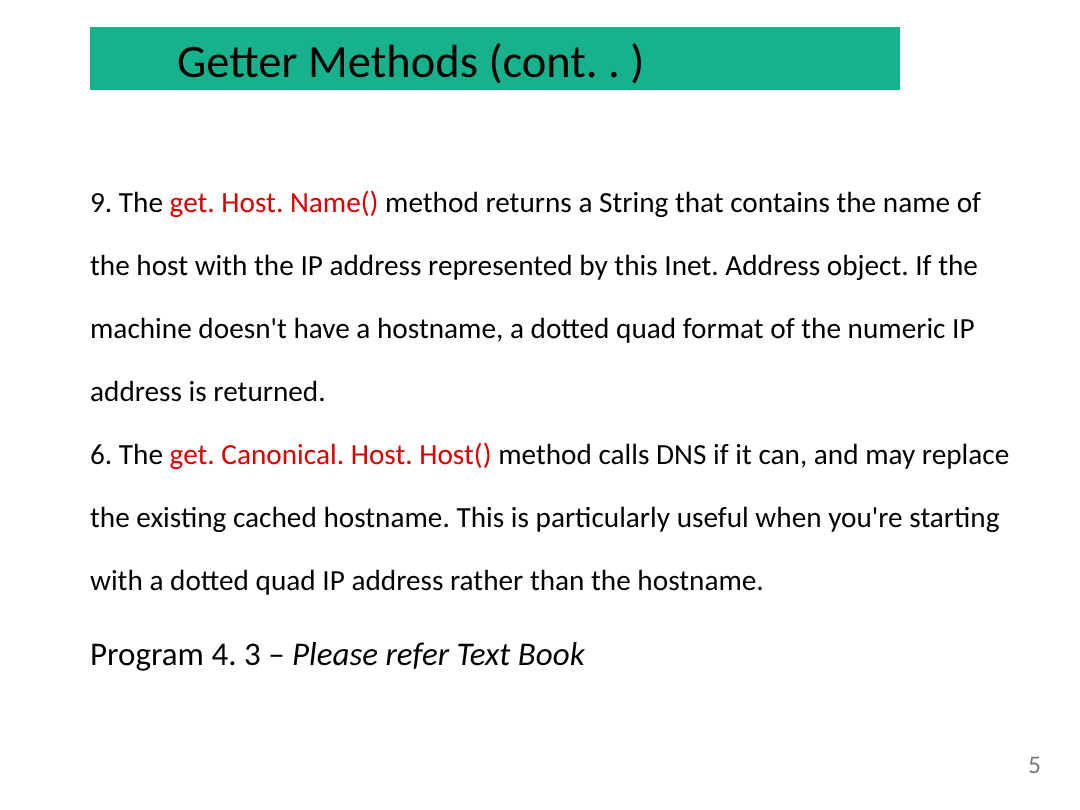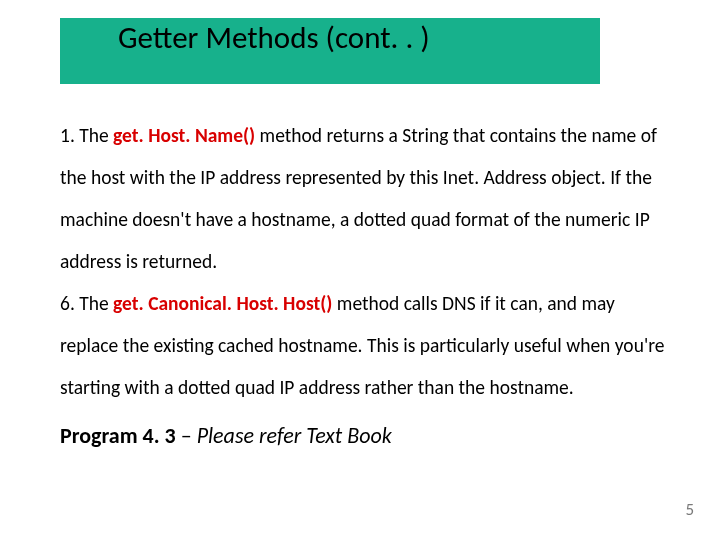--- a/index.html
+++ b/index.html
@@ -14,24 +14,24 @@
   .slide {
     position: relative;
     width: 720px;
     height: 540px;
   }
   .title-box {
     position: absolute;
     left: 60px;
     top: 18px;
     width: 540px;
-    height: 66px;
+    height: 42px;
     background: #17b18c;
     display: flex;
-    align-items: flex-start;
+    align-items: flex-end;
     padding-left: 58px;
     box-sizing: border-box;
   }
   .title-text {
     font-size: 31px;
     color: #000;
     font-weight: 400;
   }
   .body {
     position: absolute;
@@ -40,21 +40,21 @@
     width: 615px;
     font-size: 19.5px;
     color: #000;
     line-height: 2.15;
   }
   .body p {
     margin: 0;
     text-align: left;
   }
   .red { color: #d80000; }
-  .bold { font-weight: 700; }
+  .bold { font-weight: 400; }
   .italic { font-style: italic; }
   .program-line {
     font-size: 22px;
     padding-top: 4px;
   }
   .pagenum {
     position: absolute;
     right: 26px;
     bottom: 20px;
     font-size: 17px;
@@ -65,21 +65,21 @@
 <body>
 
 <div class="slide">
 
   <div class="title-box">
     <span class="title-text">Getter Methods (cont. . )</span>
   </div>
 
   <div class="body">
     <p>
-      <span>1. The </span><span class="red bold">get. Host. Name()</span><span> method returns a String that contains the name of the host with the IP address represented by this Inet. Address object. If the machine doesn't have a hostname, a dotted quad format of the numeric IP address is returned.</span>
+      <span>9. The </span><span class="red bold">get. Host. Name()</span><span> method returns a String that contains the name of the host with the IP address represented by this Inet. Address object. If the machine doesn't have a hostname, a dotted quad format of the numeric IP address is returned.</span>
     </p>
     <p>
       <span>6. The </span><span class="red bold">get. Canonical. Host. Host()</span><span> method calls DNS if it can, and may replace the existing cached hostname. This is particularly useful when you're starting with a dotted quad IP address rather than the hostname.</span>
     </p>
     <p class="program-line">
       <span class="bold">Program 4. 3</span><span> – </span><span class="italic">Please refer Text Book</span>
     </p>
   </div>
 
   <div class="pagenum">5</div>

